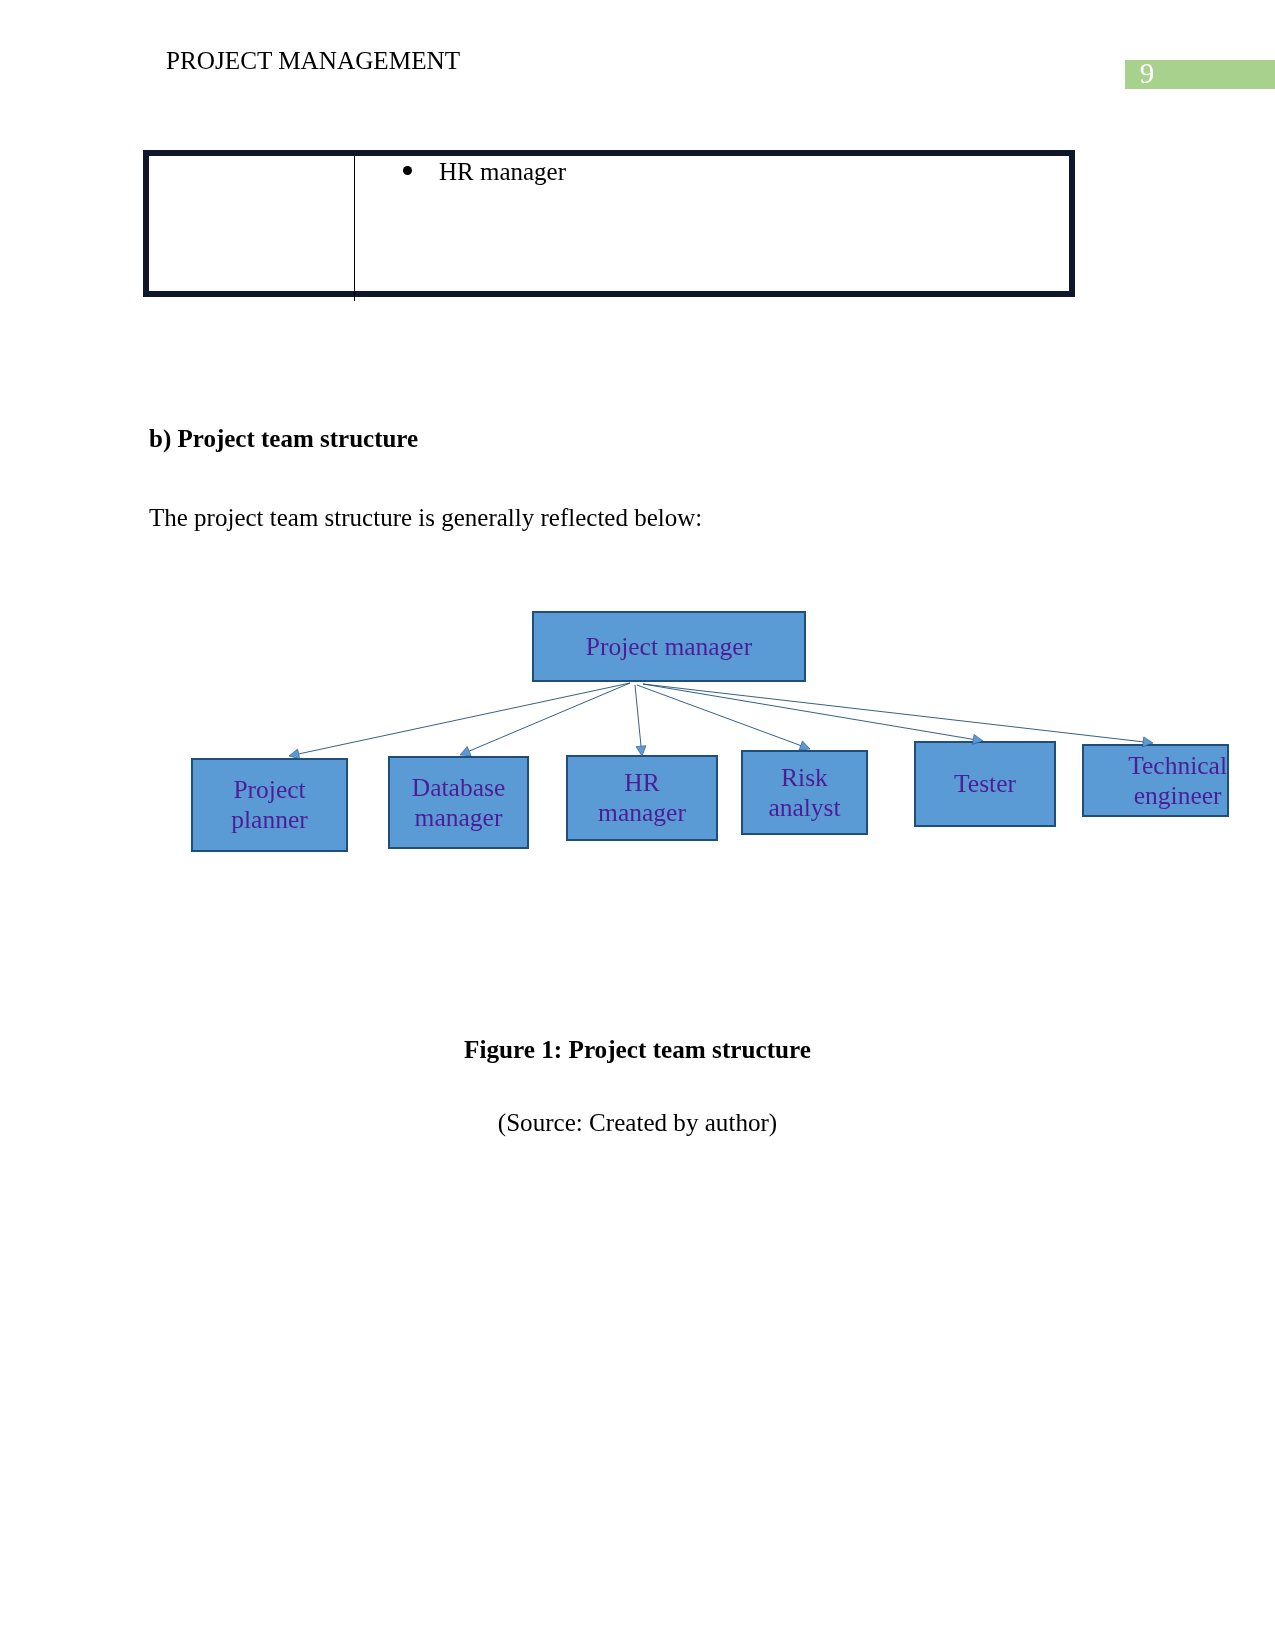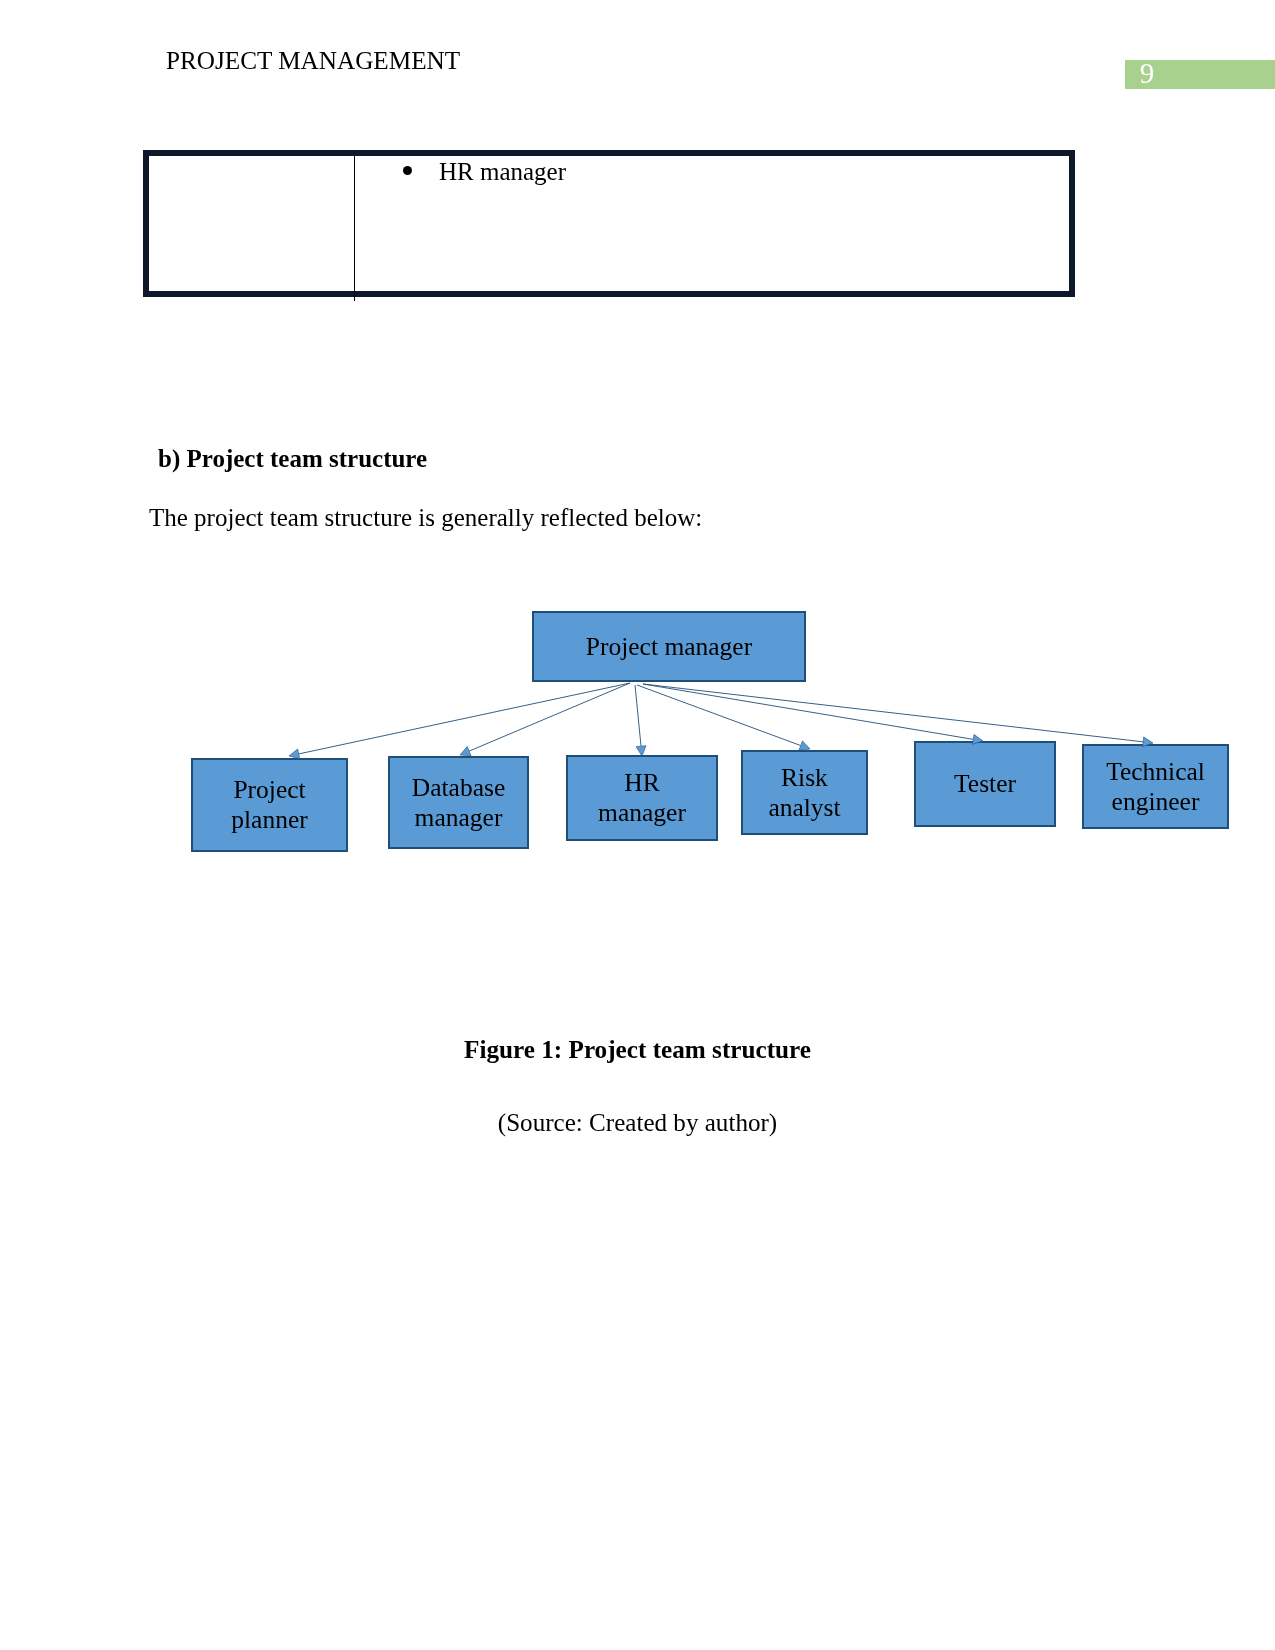--- a/index.html
+++ b/index.html
@@ -29,35 +29,35 @@
   
   .tbl{position:absolute;left:143px;top:150px;width:932px;height:147px;
        border:6px solid #0f172a;box-sizing:border-box;}
   .tbl .divider{position:absolute;left:205px;top:0;width:1px;height:145px;background:#000;}
   .tbl .bullet{position:absolute;left:254px;top:2px;font-size:25px;}
   .tbl .bullet .dot{position:absolute;left:0;top:8px;width:9px;height:9px;
                     border-radius:50%;background:#000;font-size:0;color:transparent;}
   .tbl .bullet .txt{position:absolute;left:36px;top:0;white-space:nowrap;}
 
   
-  .h-b{position:absolute;left:149px;top:445px;font-size:25px;font-weight:bold;margin-left:9px;}
+  .h-b{position:absolute;left:149px;top:425px;font-size:25px;font-weight:bold;}
   .p-intro{position:absolute;left:149px;top:504px;font-size:25px;}
 
   
   .diagram{position:absolute;left:0;top:560px;width:1275px;height:340px;}
   .node{
     position:absolute;z-index:1;
     background:#5B9BD5;
     border:2px solid #1F4E79;
     box-sizing:border-box;
     display:flex;align-items:center;justify-content:center;
     text-align:center;
     font-size:25.5px;
     line-height:30px;
-    color:#000000;
+    color:#4c1d95;
   }
   
   svg.links{position:absolute;left:0;top:0;width:1275px;height:340px;
             overflow:visible;z-index:5;pointer-events:none;}
 
   
   .fig-caption{position:absolute;left:0;top:1036px;width:1275px;text-align:center;
                font-size:25.2px;font-weight:bold;}
   .fig-source{position:absolute;left:0;top:1109px;width:1275px;text-align:center;
               font-size:25.1px;}
@@ -110,20 +110,20 @@
     </div>
     <div class="node" style="left:566px;top:195px;width:152px;height:86px;justify-content:center;">
       <span class="lbl">HR<br>manager</span>
     </div>
     <div class="node" style="left:741px;top:190px;width:127px;height:85px;">
       <span class="lbl">Risk<br>analyst</span>
     </div>
     <div class="node" style="left:914px;top:181px;width:142px;height:86px;">
       <span class="lbl">Tester</span>
     </div>
-    <div class="node" style="left:1082px;top:184px;width:147px;height:85px;">
+    <div class="node" style="left:1082px;top:184px;width:147px;height:73px;justify-content:flex-end;">
       <span class="lbl">Technical<br>engineer</span>
     </div>
   </div>
 
   <div class="fig-caption">Figure 1: Project team structure</div>
   <div class="fig-source">(Source: Created by author)</div>
 </div>
 
 </body></html>

